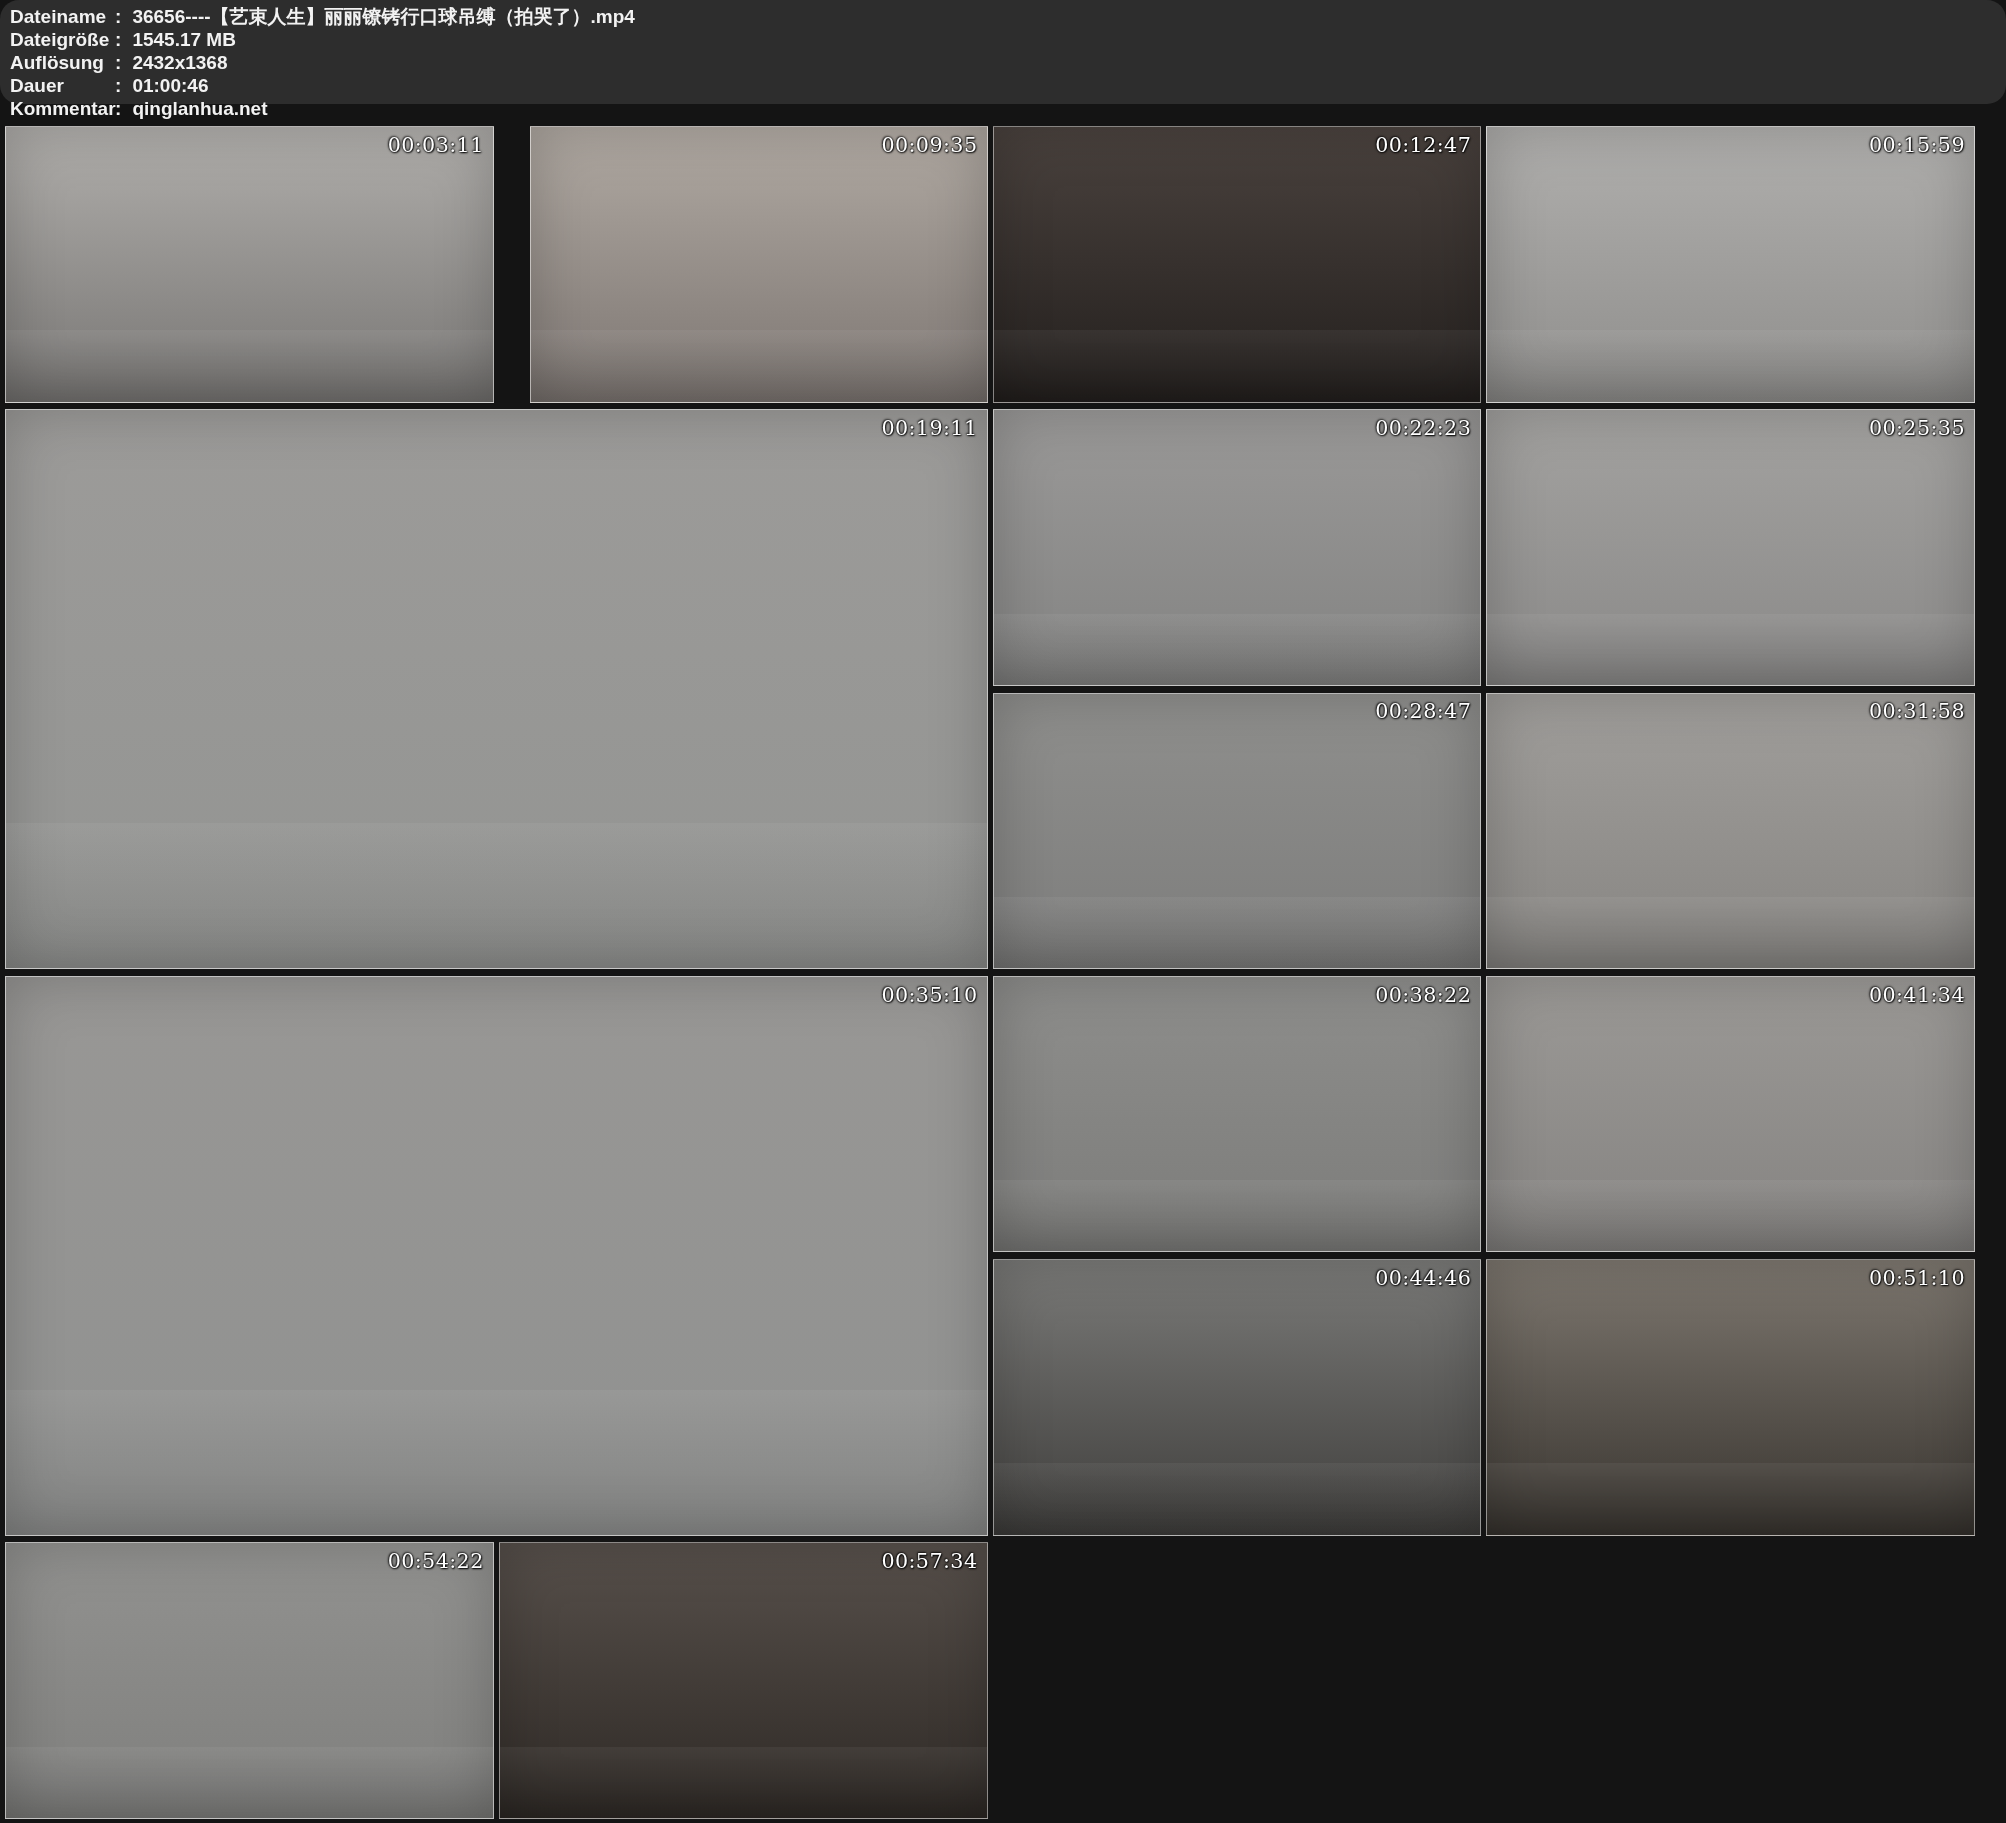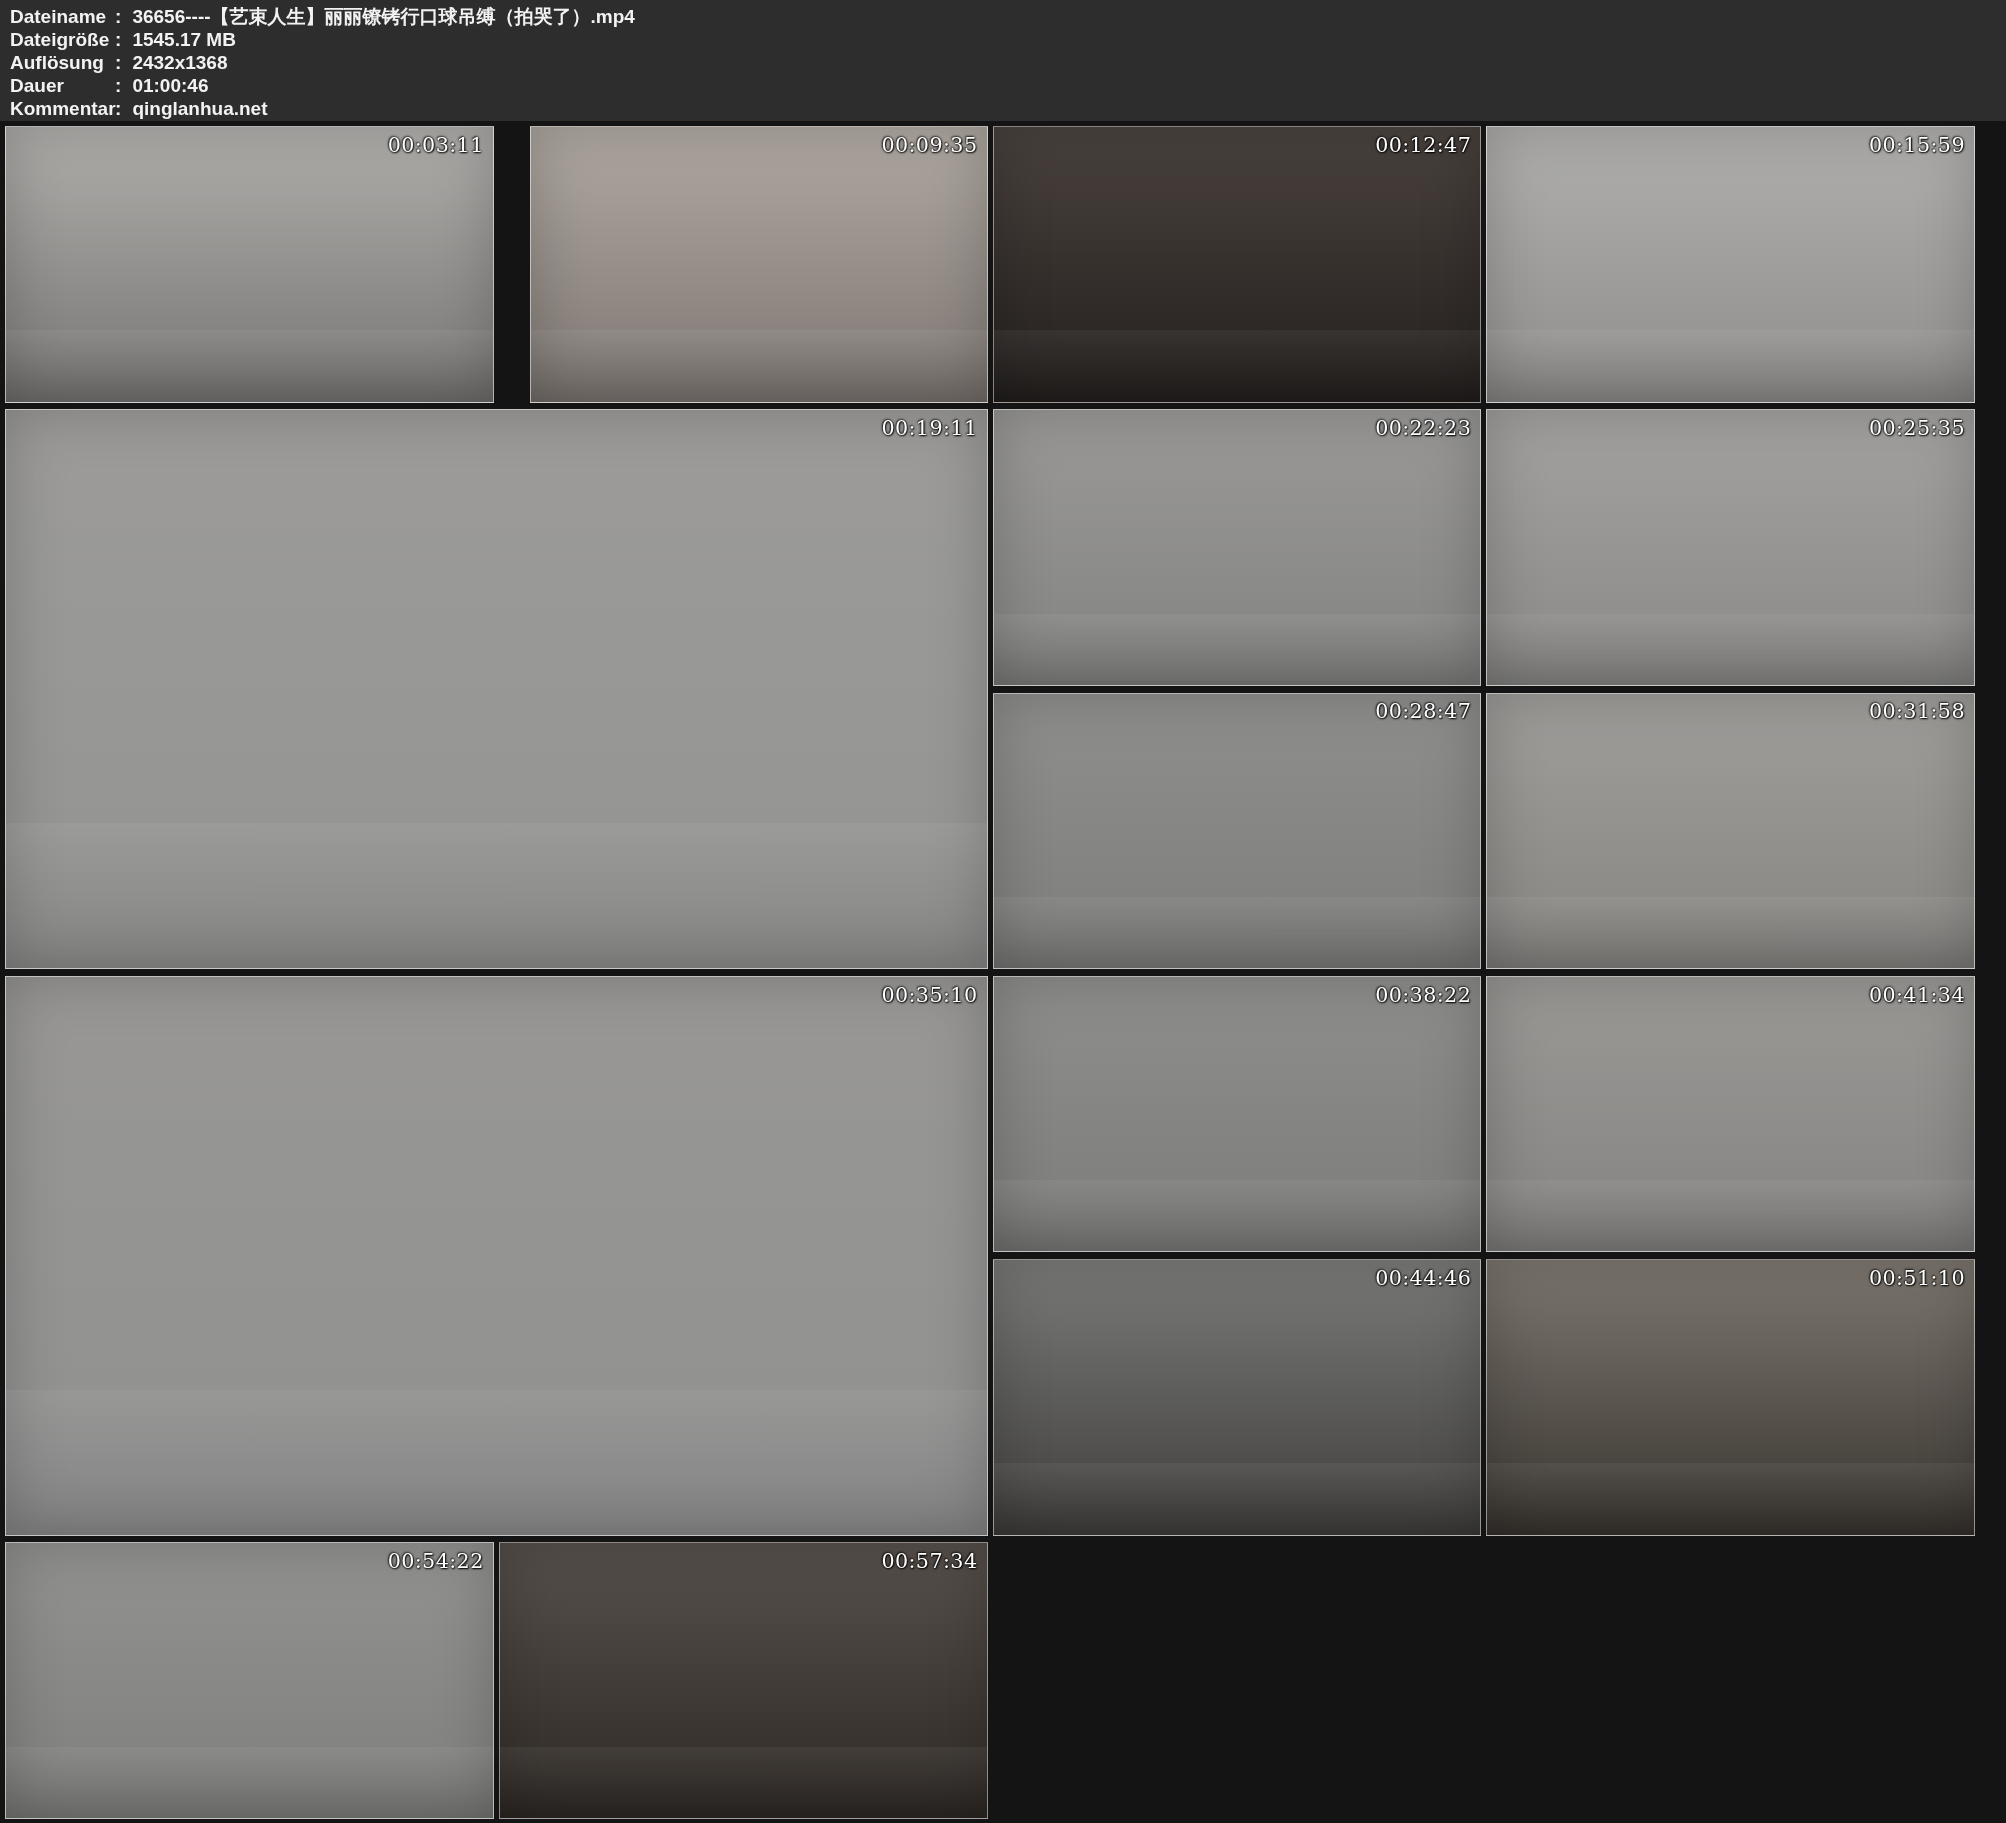--- a/index.html
+++ b/index.html
@@ -12,23 +12,24 @@
     height: 1823px;
     overflow: hidden;
     position: relative;
     font-family: "Liberation Sans", sans-serif;
   }
 
   
   .file-info {
     box-sizing: border-box;
     width: 2006px;
-    height: 121px;
+    height: 104px;
     background: #2d2d2d;
     padding: 5px 0 0 10px;
+    border-radius: 19px;
   }
   .file-info-row {
     display: flex;
     line-height: 23px;
     font-size: 19px;
     font-weight: bold;
     color: #f2f2f2;
     white-space: nowrap;
   }
   .file-info-row .label { width: 105px; }

